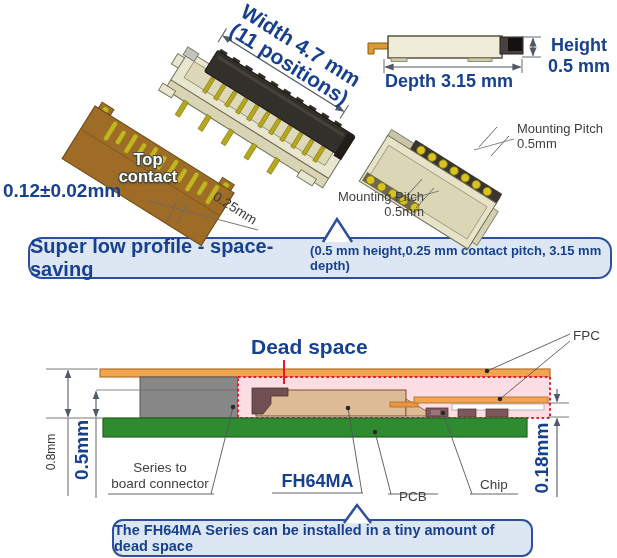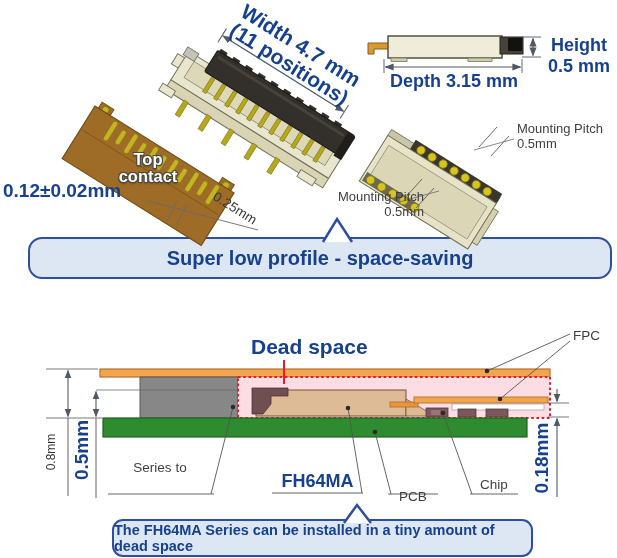--- a/index.html
+++ b/index.html
@@ -16,20 +16,21 @@
   .banner .detail{font-size:13px;margin-left:5px;}
   .vtext{transform:rotate(-90deg);text-align:center;}
   .outline-txt{color:#fff;font-weight:bold;
      text-shadow:-1px -1px 0 #4a4a40,1px -1px 0 #4a4a40,-1px 1px 0 #4a4a40,1px 1px 0 #4a4a40,0 2px 2px rgba(0,0,0,.35);}
 </style>
 </head>
 <body>
 
 <div class="banner" style="left:28px;top:237px;width:584px;height:42px;">
   <span class="main">Super low profile - space-saving</span>
+  <span class="detail">(0.5 mm height,0.25 mm contact pitch, 3.15 mm depth)</span>
 </div>
 
 <div class="banner" style="left:112px;top:519px;width:421px;height:38px;border-radius:11px;">
   <span style="font-size:14.5px;">The FH64MA Series can be installed in a tiny amount of dead space</span>
 </div>
 
 <svg class="layer" width="617" height="558" viewBox="0 0 617 558">
   <defs>
     <marker id="ar" viewBox="0 0 10 10" refX="9" refY="5" markerWidth="7.5" markerHeight="7.5" orient="auto-start-reverse">
       <path d="M0,1 L10,5 L0,9 z" fill="#4f5a66"></path>
@@ -246,21 +247,21 @@
 <div class="lbl outline-txt" style="left:112px;top:151px;width:72px;font-size:16.5px;line-height:17px;text-align:center;">
   <div>Top</div>
   <div>contact</div>
 </div>
 
 <div class="lbl blue" style="left:544px;top:35px;width:70px;font-size:18px;line-height:21px;text-align:center;">
   <div>Height</div>
   <div>0.5 mm</div>
 </div>
 
-<div class="lbl blue" style="left:385px;top:71px;width:138px;font-size:18px;text-align:center;">Depth 3.15 mm</div>
+<div class="lbl blue" style="left:385px;top:71px;width:138px;font-size:18px;">Depth 3.15 mm</div>
 
 <div class="lbl gray-lbl" style="left:517px;top:122px;font-size:13px;line-height:14.5px;">
   <div>Mounting Pitch</div>
   <div>0.5mm</div>
 </div>
 
 <div class="lbl gray-lbl" style="left:330px;top:190px;width:94px;font-size:13px;line-height:14.5px;text-align:right;">
   <div>Mounting Pitch</div>
   <div>0.5mm</div>
 </div>
@@ -270,19 +271,20 @@
 <div class="lbl gray-lbl" style="left:573px;top:328px;font-size:13.5px;">FPC</div>
 
 <div class="lbl vtext" style="left:22px;top:445px;width:58px;height:14px;font-size:12px;color:#333;">0.8mm</div>
 
 <div class="lbl vtext blue" style="left:50px;top:440px;width:62px;height:20px;font-size:19px;">0.5mm</div>
 
 <div class="lbl vtext blue" style="left:505px;top:448px;width:72px;height:20px;font-size:19px;">0.18mm</div>
 
 <div class="lbl gray-lbl" style="left:106px;top:460px;width:108px;font-size:13.5px;line-height:16px;text-align:center;">
   <div>Series to</div>
+  <div>board connector</div>
 </div>
 
 <div class="lbl blue" style="left:272px;top:471px;width:91px;font-size:18px;text-align:center;">FH64MA</div>
 
 <div class="lbl gray-lbl" style="left:388px;top:477px;width:50px;font-size:13.5px;text-align:center;margin-top:12px;">PCB</div>
 
 <div class="lbl gray-lbl" style="left:470px;top:477px;width:48px;font-size:13.5px;text-align:center;">Chip</div>
 
 </body></html>

